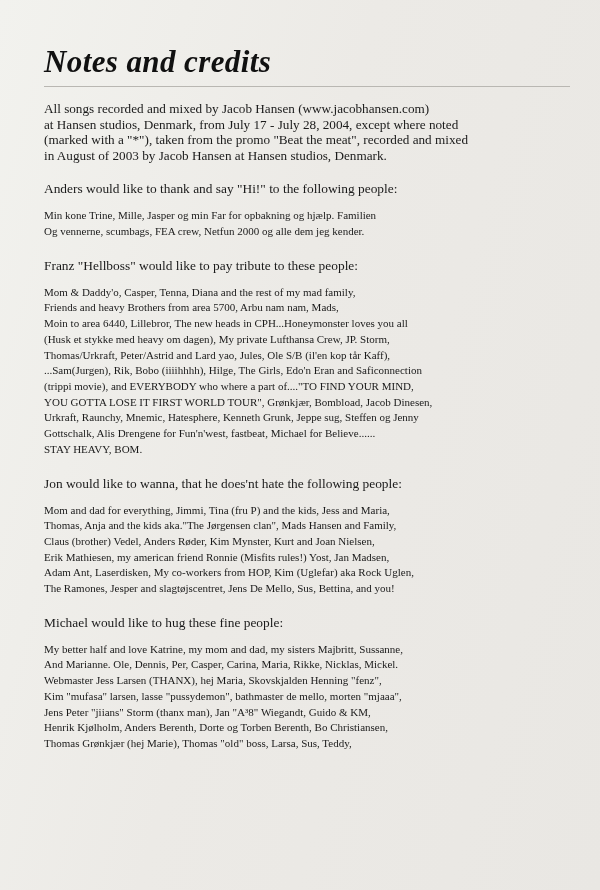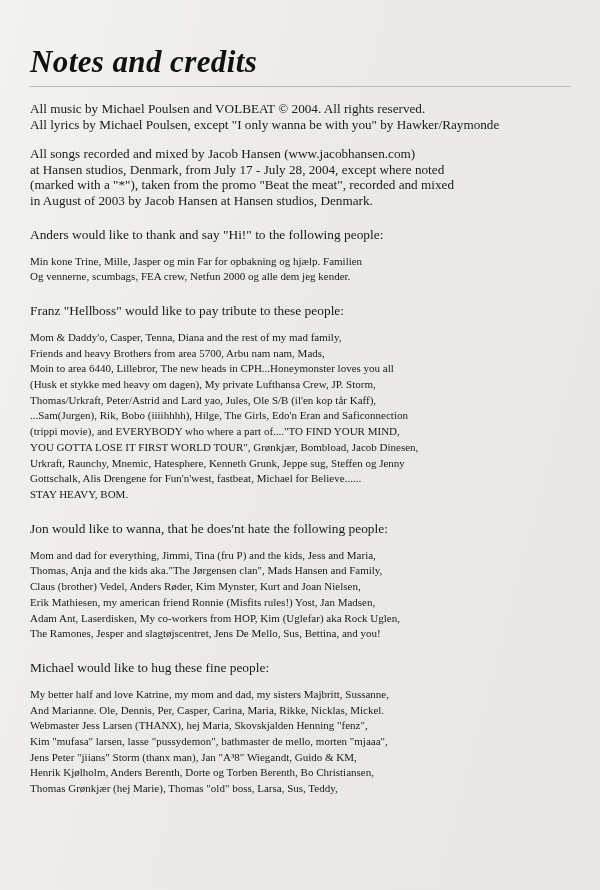--- a/index.html
+++ b/index.html
@@ -12,21 +12,21 @@
     background: #eeeeea;
     font-family: "Liberation Serif", serif;
     color: #1a1a1a;
     overflow: hidden;
   }
   .page {
     position: relative;
     width: 600px;
     height: 890px;
     box-sizing: border-box;
-    padding: 44px 30px 10px 30px;
+    padding: 44px 30px 10px 44px;
     background: linear-gradient(105deg, #f2f2ee 0%, #eceae6 45%, #e9e7e3 100%);
   }
   .title {
     font-family: "Liberation Serif", serif;
     font-style: italic;
     font-weight: 700;
     font-size: 31px;
     letter-spacing: 0.4px;
     margin: 0 0 6px 0;
     color: #111;
@@ -66,22 +66,20 @@
   }
 </style>
 </head>
 <body>
 
 <div class="page">
 
   <h1 class="title">Notes and credits</h1>
   <div class="rule"></div>
 
-  <p class="block">All music by Michael Poulsen and VOLBEAT © 2004. All rights reserved.
-All lyrics by Michael Poulsen, except "I only wanna be with you" by Hawker/Raymonde</p>
   <p class="block">All songs recorded and mixed by Jacob Hansen (www.jacobhansen.com)
 at Hansen studios, Denmark, from July 17 - July 28, 2004, except where noted
 (marked with a "*"), taken from the promo "Beat the meat", recorded and mixed
 in August of 2003 by Jacob Hansen at Hansen studios, Denmark.</p>
 
   <p class="heading spaced">Anders would like to thank and say "Hi!" to the following people:</p>
   <p class="body-list">Min kone Trine, Mille, Jasper og min Far for opbakning og hjælp. Familien
 Og vennerne, scumbags, FEA crew, Netfun 2000 og alle dem jeg kender.</p>
 
   <p class="heading">Franz "Hellboss" would like to pay tribute to these people:</p>

